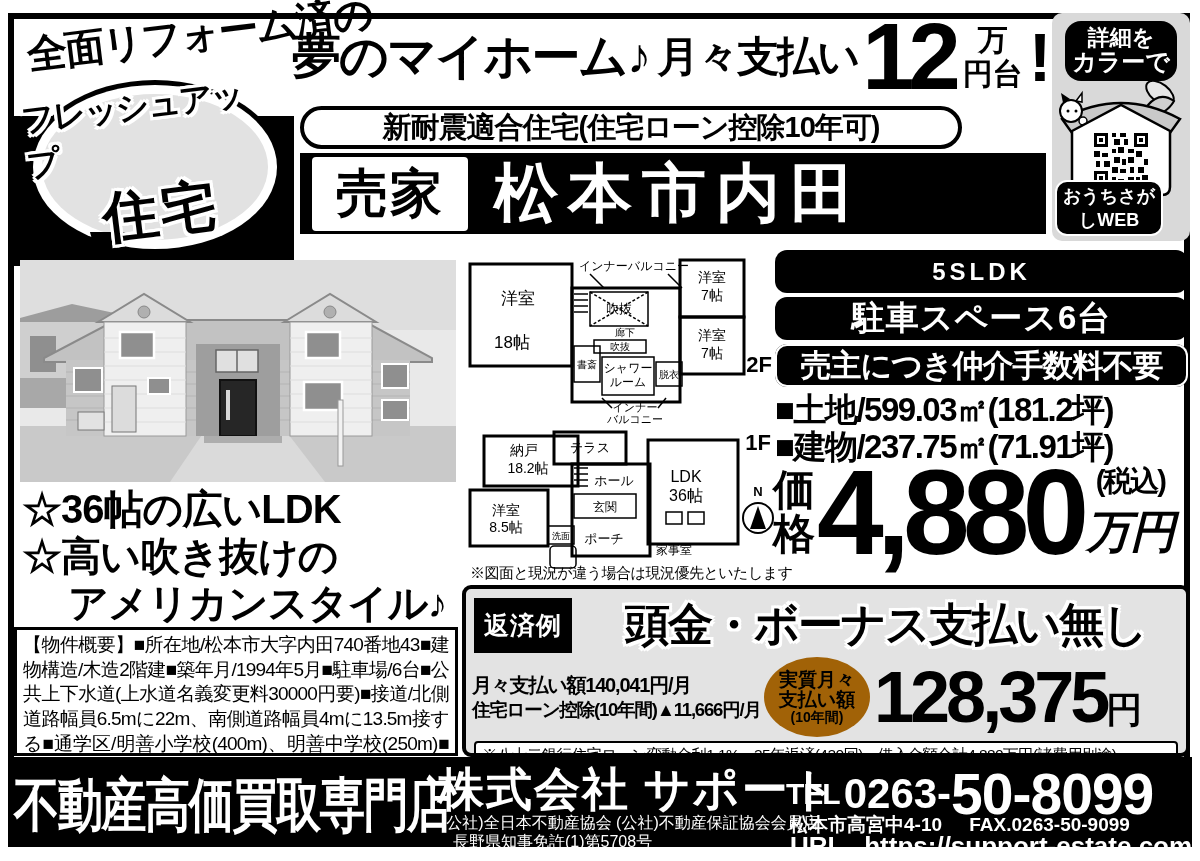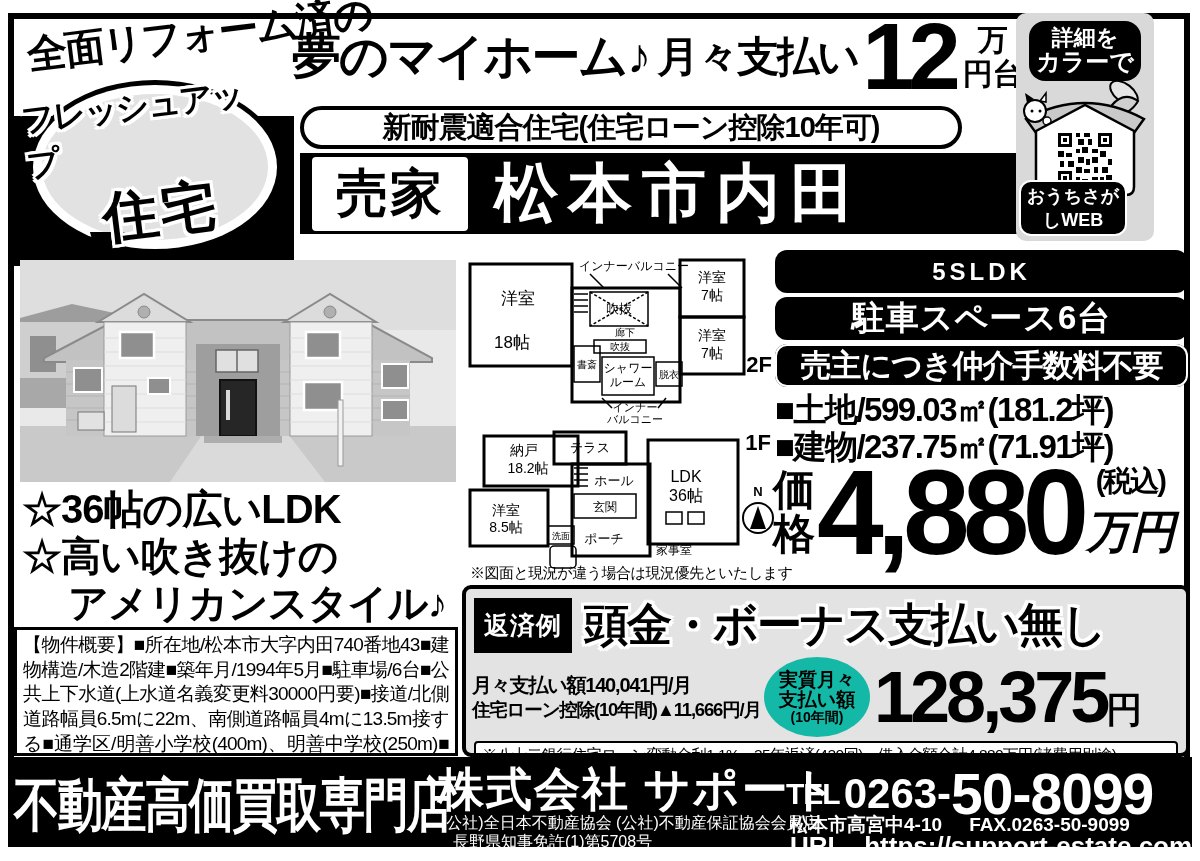--- a/index.html
+++ b/index.html
@@ -28,21 +28,21 @@
   .unit-top { font-size:30px; font-weight:900; }
   .unit-bottom { font-size:30px; font-weight:900; margin-top:4px; }
   .exclaim { font-size:68px; font-weight:900; margin-left:6px; }
 
   .quake-pill { position:absolute; left:300px; top:106px; width:662px; height:43px; border:4px solid #000; border-radius:24px; display:flex; align-items:center; justify-content:center; font-size:29px; font-weight:900; letter-spacing:-1px; background:#fff; }
   .title-band { position:absolute; left:300px; top:153px; width:746px; height:81px; background:#000; display:flex; align-items:center; }
   .for-sale { background:#fff; color:#000; font-size:52px; font-weight:900; padding:2px 24px; margin-left:12px; letter-spacing:2px; border-radius:4px; }
   .location { color:#fff; font-family:"Liberation Serif", serif; font-size:64px; font-weight:700; letter-spacing:10px; margin-left:26px; white-space:nowrap; }
 
   
-  .qr-panel { position:absolute; left:1016px; top:13px; width:138px; height:228px; background:#d9d9d9; border-radius:10px; }
+  .qr-panel { position:absolute; left:1052px; top:13px; width:138px; height:228px; background:#d9d9d9; border-radius:10px; }
   .detail-pill { position:relative; width:112px; margin:8px auto 2px; background:#000; color:#fff; border-radius:16px; text-align:center; padding:5px 0 7px; line-height:1.05; z-index:3; }
   .detail-line1 { font-size:22px; font-weight:900; }
   .detail-line2 { font-size:24px; font-weight:900; }
   .house-qr { position:absolute; left:4px; top:58px; width:130px; height:136px; z-index:2; }
   .web-pill { position:absolute; left:3px; bottom:5px; width:108px; background:#000; color:#fff; border-radius:12px; border:2px solid #fff; text-align:center; font-size:18px; font-weight:900; padding:2px 0; z-index:3; }
 
   
   .photo { position:absolute; left:20px; top:260px; width:436px; height:222px; }
 
   
@@ -66,28 +66,28 @@
   .land-lines { position:absolute; left:775px; top:392px; width:415px; font-size:33px; font-weight:900; letter-spacing:-1.5px; line-height:1.12; white-space:nowrap; }
   .price-row { position:absolute; left:773px; top:462px; display:flex; align-items:center; }
   .price-label { display:flex; flex-direction:column; font-size:42px; font-weight:900; line-height:1.05; }
   .price-value { font-size:120px; font-weight:900; letter-spacing:-7px; line-height:.82; margin-left:2px; }
   .price-right { display:flex; flex-direction:column; align-items:center; margin-left:4px; }
   .price-tax { font-size:29px; font-weight:700; letter-spacing:-2px; }
   .price-unit { font-size:45px; font-weight:900; letter-spacing:-1px;font-style:italic; }
 
   
   .rep-box { position:absolute; left:462px; top:585px; width:728px; height:172px; background:#e3e3e3; border:4px solid #000; border-radius:9px; overflow:hidden; }
-  .rep-row1 { display:flex; align-items:center; margin:6px 8px 0; }
+  .rep-row1 { display:flex; align-items:center; margin:6px 8px 0;gap:41px; }
   .rep-badge { background:#000; color:#fff; font-size:25px; font-weight:900; text-align:center; padding:11px 10px; letter-spacing:1px; }
   .rep-headline { font-size:45px; font-weight:900; letter-spacing:-2px; margin-left:12px; white-space:nowrap; }
   .rep-row2 { display:flex; align-items:center; margin:2px 6px 0; }
   .rep-left { width:292px; font-weight:900; line-height:1.3; letter-spacing:-1.2px; white-space:nowrap; }
   .rep-line1 { font-size:20px; }
   .rep-line2 { font-size:18.5px; }
-  .rep-circle { width:106px; height:80px; background:#14b8a6; border-radius:50%; display:flex; flex-direction:column; align-items:center; justify-content:center; line-height:1.05; flex-shrink:0; }
+  .rep-circle { width:106px; height:80px; background:#a16207; border-radius:50%; display:flex; flex-direction:column; align-items:center; justify-content:center; line-height:1.05; flex-shrink:0; }
   .rep-circle .r1 { font-size:19px; font-weight:900; }
   .rep-circle .r3 { font-size:14px; font-weight:700; }
   .rep-amount { font-size:72px; font-weight:900; letter-spacing:-4px; line-height:.9; margin-left:4px; white-space:nowrap; }
   .rep-amount-unit { font-size:36px; font-weight:900; letter-spacing:0; }
   .rep-note { margin:4px 8px 0; background:#fff; border:2px solid #000; border-radius:4px; font-size:15.5px; font-weight:500; letter-spacing:-0.6px; padding:2px 6px; white-space:nowrap; }
 
   
   .footer { position:absolute; left:8px; top:757px; width:1184px; height:90px; background:#000; color:#fff; }
   .shop-type { position:absolute; left:6px; top:10px; font-size:58px; font-weight:900; letter-spacing:-2px; transform:scaleX(0.78); transform-origin:left center; white-space:nowrap; }
   .company { position:absolute; left:430px; top:2px; font-family:"Liberation Serif", serif; font-size:46px; font-weight:700; letter-spacing:2px; white-space:nowrap; }

